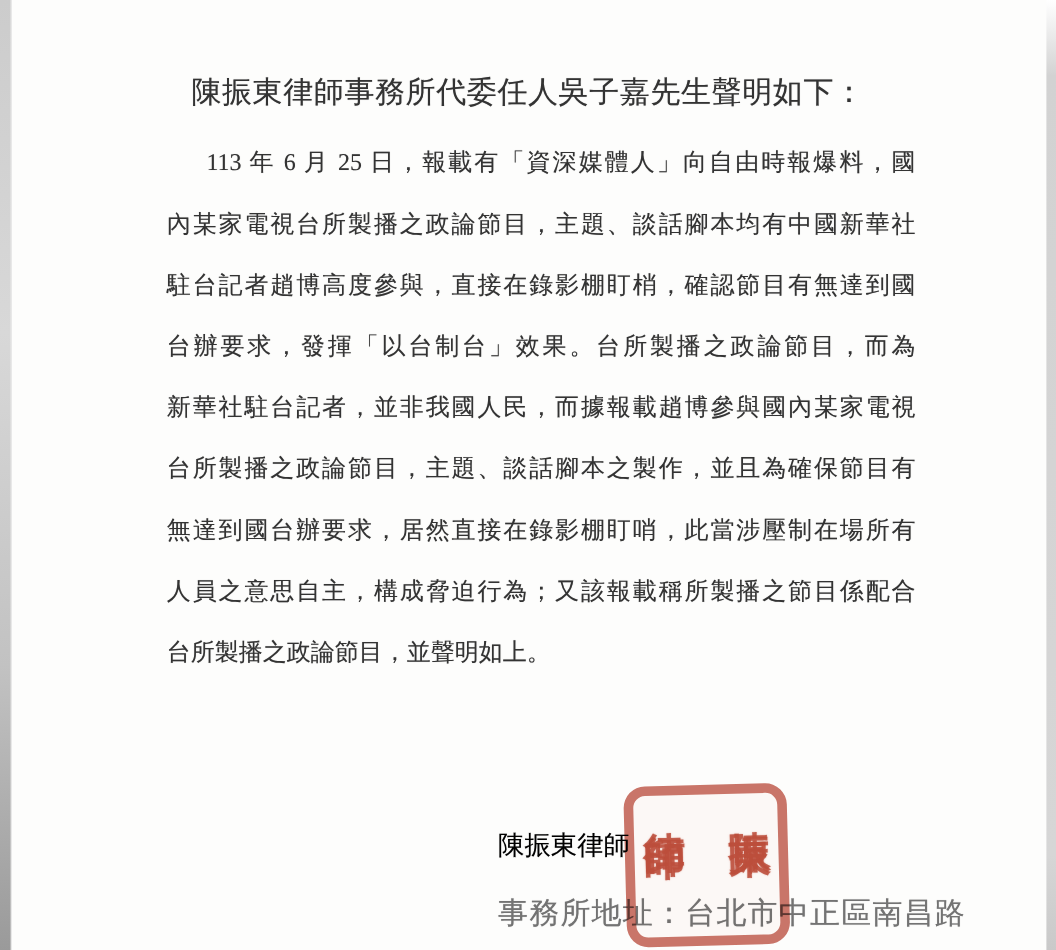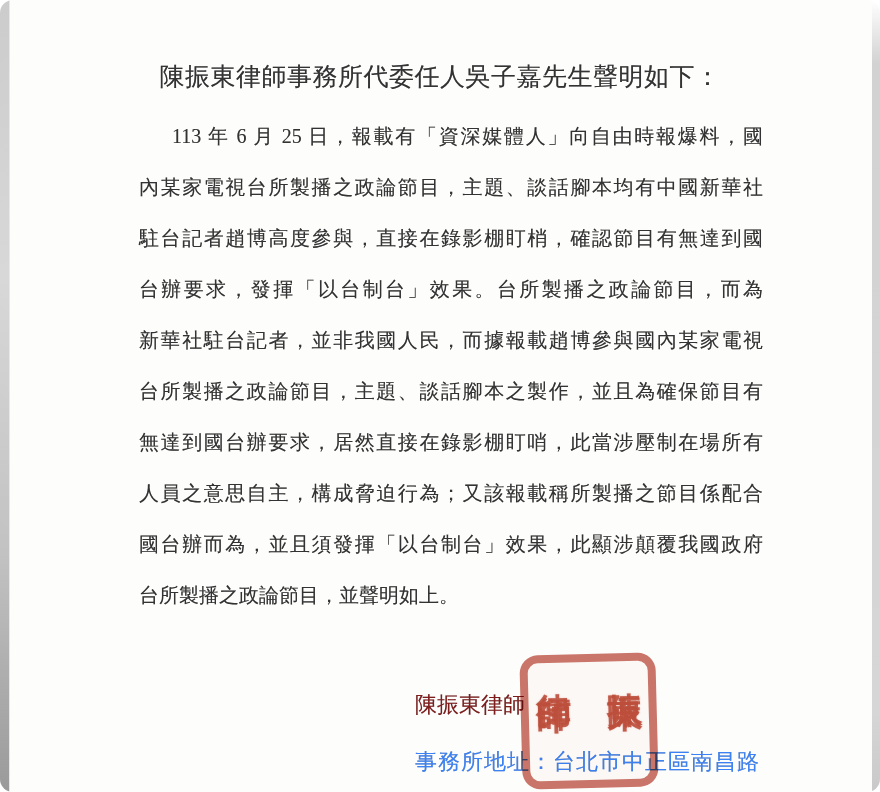--- a/index.html
+++ b/index.html
@@ -7,21 +7,20 @@
     background: #ffffff;
   }
   .page {
     position: relative;
     width: 880px;
     height: 792px;
     background: #fdfdfc;
     overflow: hidden;
     font-family: "Liberation Serif", "DejaVu Serif", serif;
     color: #2f2f2f;
-    border-radius: 13px;
   }
   
   .edge-left {
     position: absolute; left: 0; top: 0; width: 9px; height: 792px;
     background: linear-gradient(180deg, #cccccc 0%, #d8d8d8 35%, #c2c2c2 70%, #9a9a9a 100%);
     border-right: 1px solid #e8e8e8;
   }
   .edge-right {
     position: absolute; right: 0; top: 0; width: 8px; height: 792px;
     background: linear-gradient(180deg, #ffffff 0%, #d2d2d2 8%, #d6d6d6 90%, #c9c9c9 100%);
@@ -55,30 +54,30 @@
     text-justify: inter-character;
   }
   .body-line.indent {
     padding-left: 33px;
   }
   .sig-name {
     position: absolute;
     left: 415px; top: 692px;
     font-size: 22px;
     line-height: 26px;
-    color: #7f1d1d;
+    color: #000000;
     text-shadow: 0 0 0.6px rgba(40,40,40,0.4);
   }
   .sig-address {
     position: absolute;
     left: 415px; top: 749px;
-    font-size: 22px;
+    font-size: 25px;
     line-height: 26px;
     letter-spacing: 1px;
-    color: #3b82f6;
+    color: #737373;
     text-shadow: 0 0 0.6px rgba(40,40,40,0.4);
   }
   .seal {
     position: absolute;
     left: 521px; top: 654px;
     width: 136px; height: 134px;
     box-sizing: border-box;
     border: 8px solid rgba(183, 67, 50, 0.72);
     border-radius: 18px;
     transform: rotate(-1.5deg);
@@ -112,21 +111,20 @@
 
   <div class="doc-body">
     <div class="body-line justify indent">113 年 6 月 25 日，報載有「資深媒體人」向自由時報爆料，國</div>
     <div class="body-line justify">內某家電視台所製播之政論節目，主題、談話腳本均有中國新華社</div>
     <div class="body-line justify">駐台記者趙博高度參與，直接在錄影棚盯梢，確認節目有無達到國</div>
     <div class="body-line justify">台辦要求，發揮「以台制台」效果。台所製播之政論節目，而為</div>
     <div class="body-line justify">新華社駐台記者，並非我國人民，而據報載趙博參與國內某家電視</div>
     <div class="body-line justify">台所製播之政論節目，主題、談話腳本之製作，並且為確保節目有</div>
     <div class="body-line justify">無達到國台辦要求，居然直接在錄影棚盯哨，此當涉壓制在場所有</div>
     <div class="body-line justify">人員之意思自主，構成脅迫行為；又該報載稱所製播之節目係配合</div>
-    <div class="body-line justify">國台辦而為，並且須發揮「以台制台」效果，此顯涉顛覆我國政府</div>
     <div class="body-line">台所製播之政論節目，並聲明如上。</div>
   </div>
 
   <div class="sig-name">陳振東律師</div>
 
   <div class="sig-address">事務所地址：台北市中正區南昌路</div>
 
   <div class="seal">
     <div class="seal-col">律師印</div>
     <div class="seal-col">陳振東</div>

